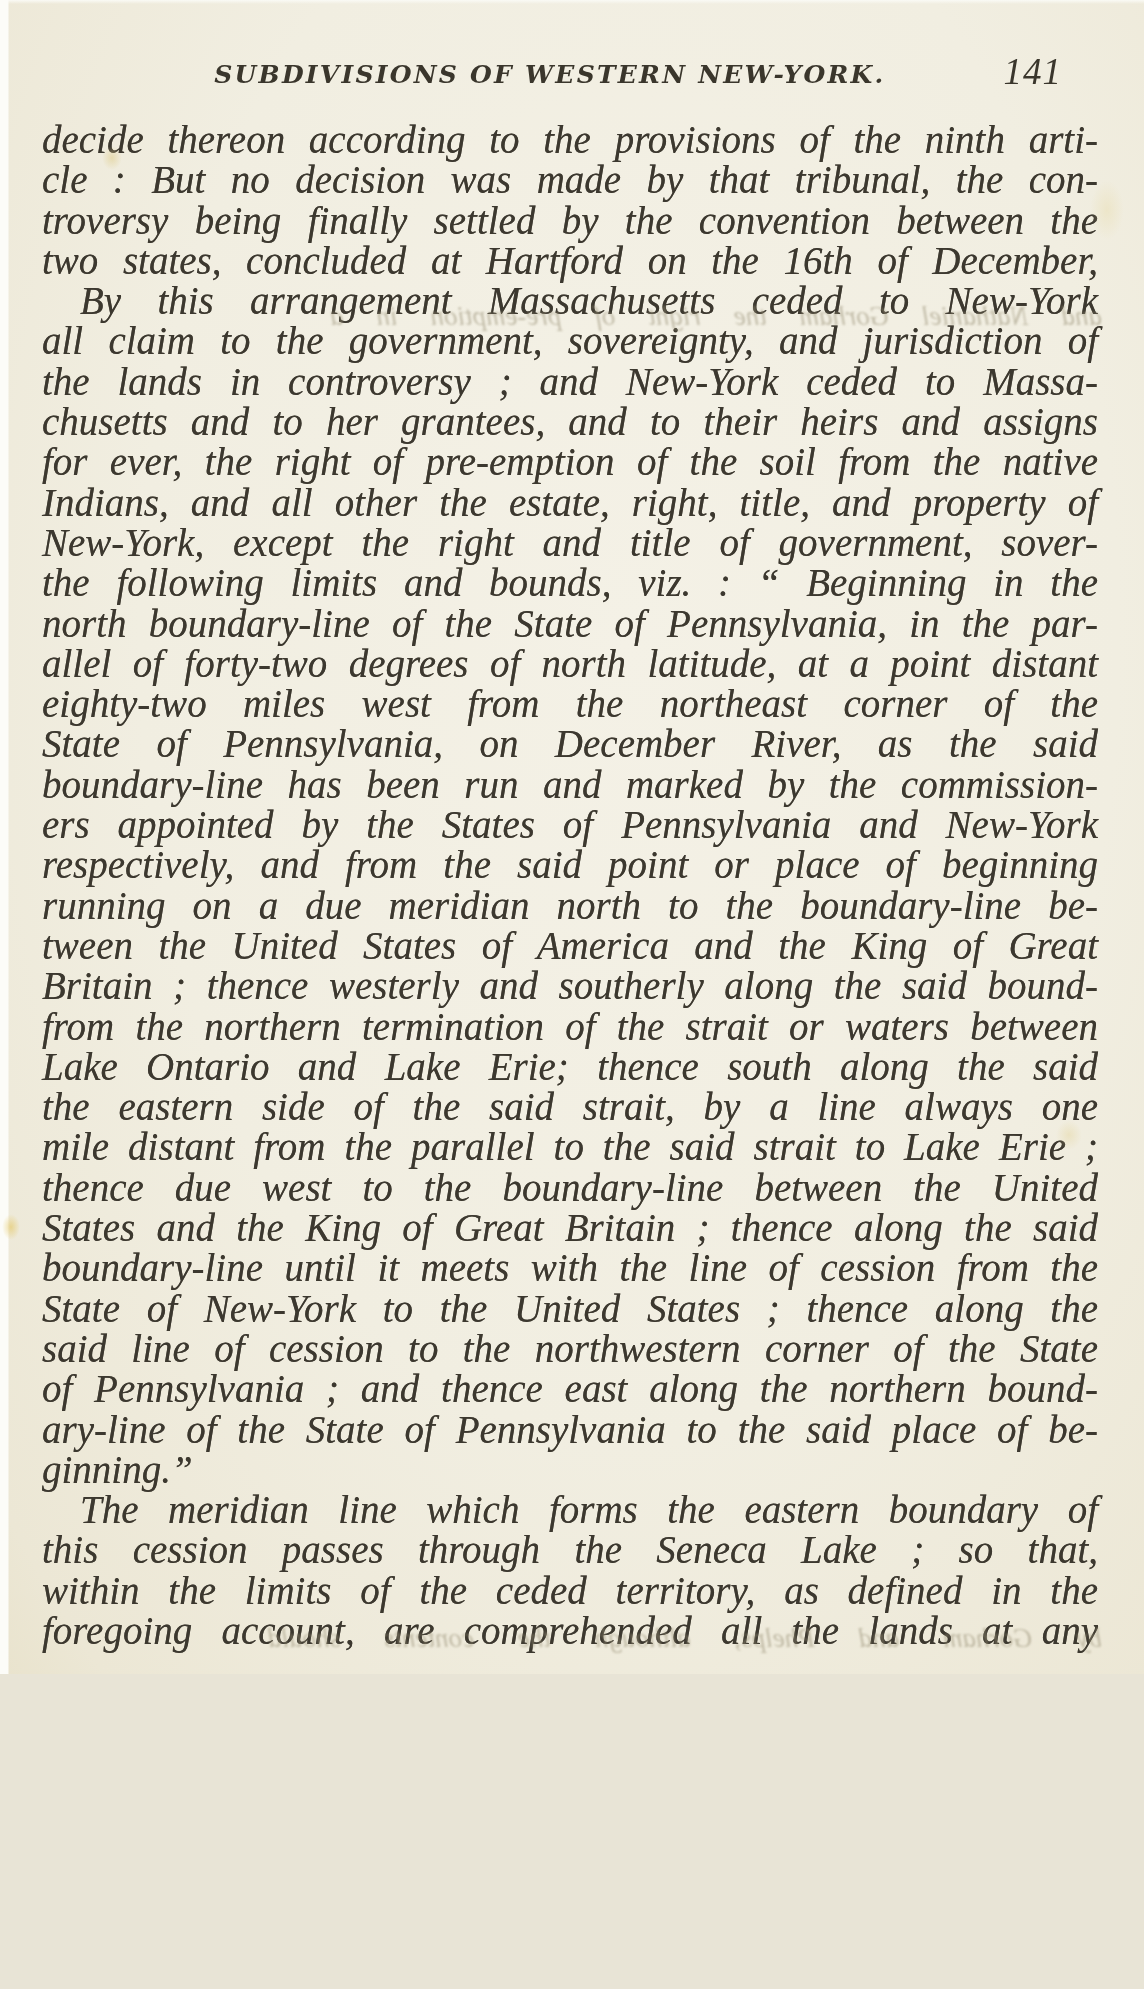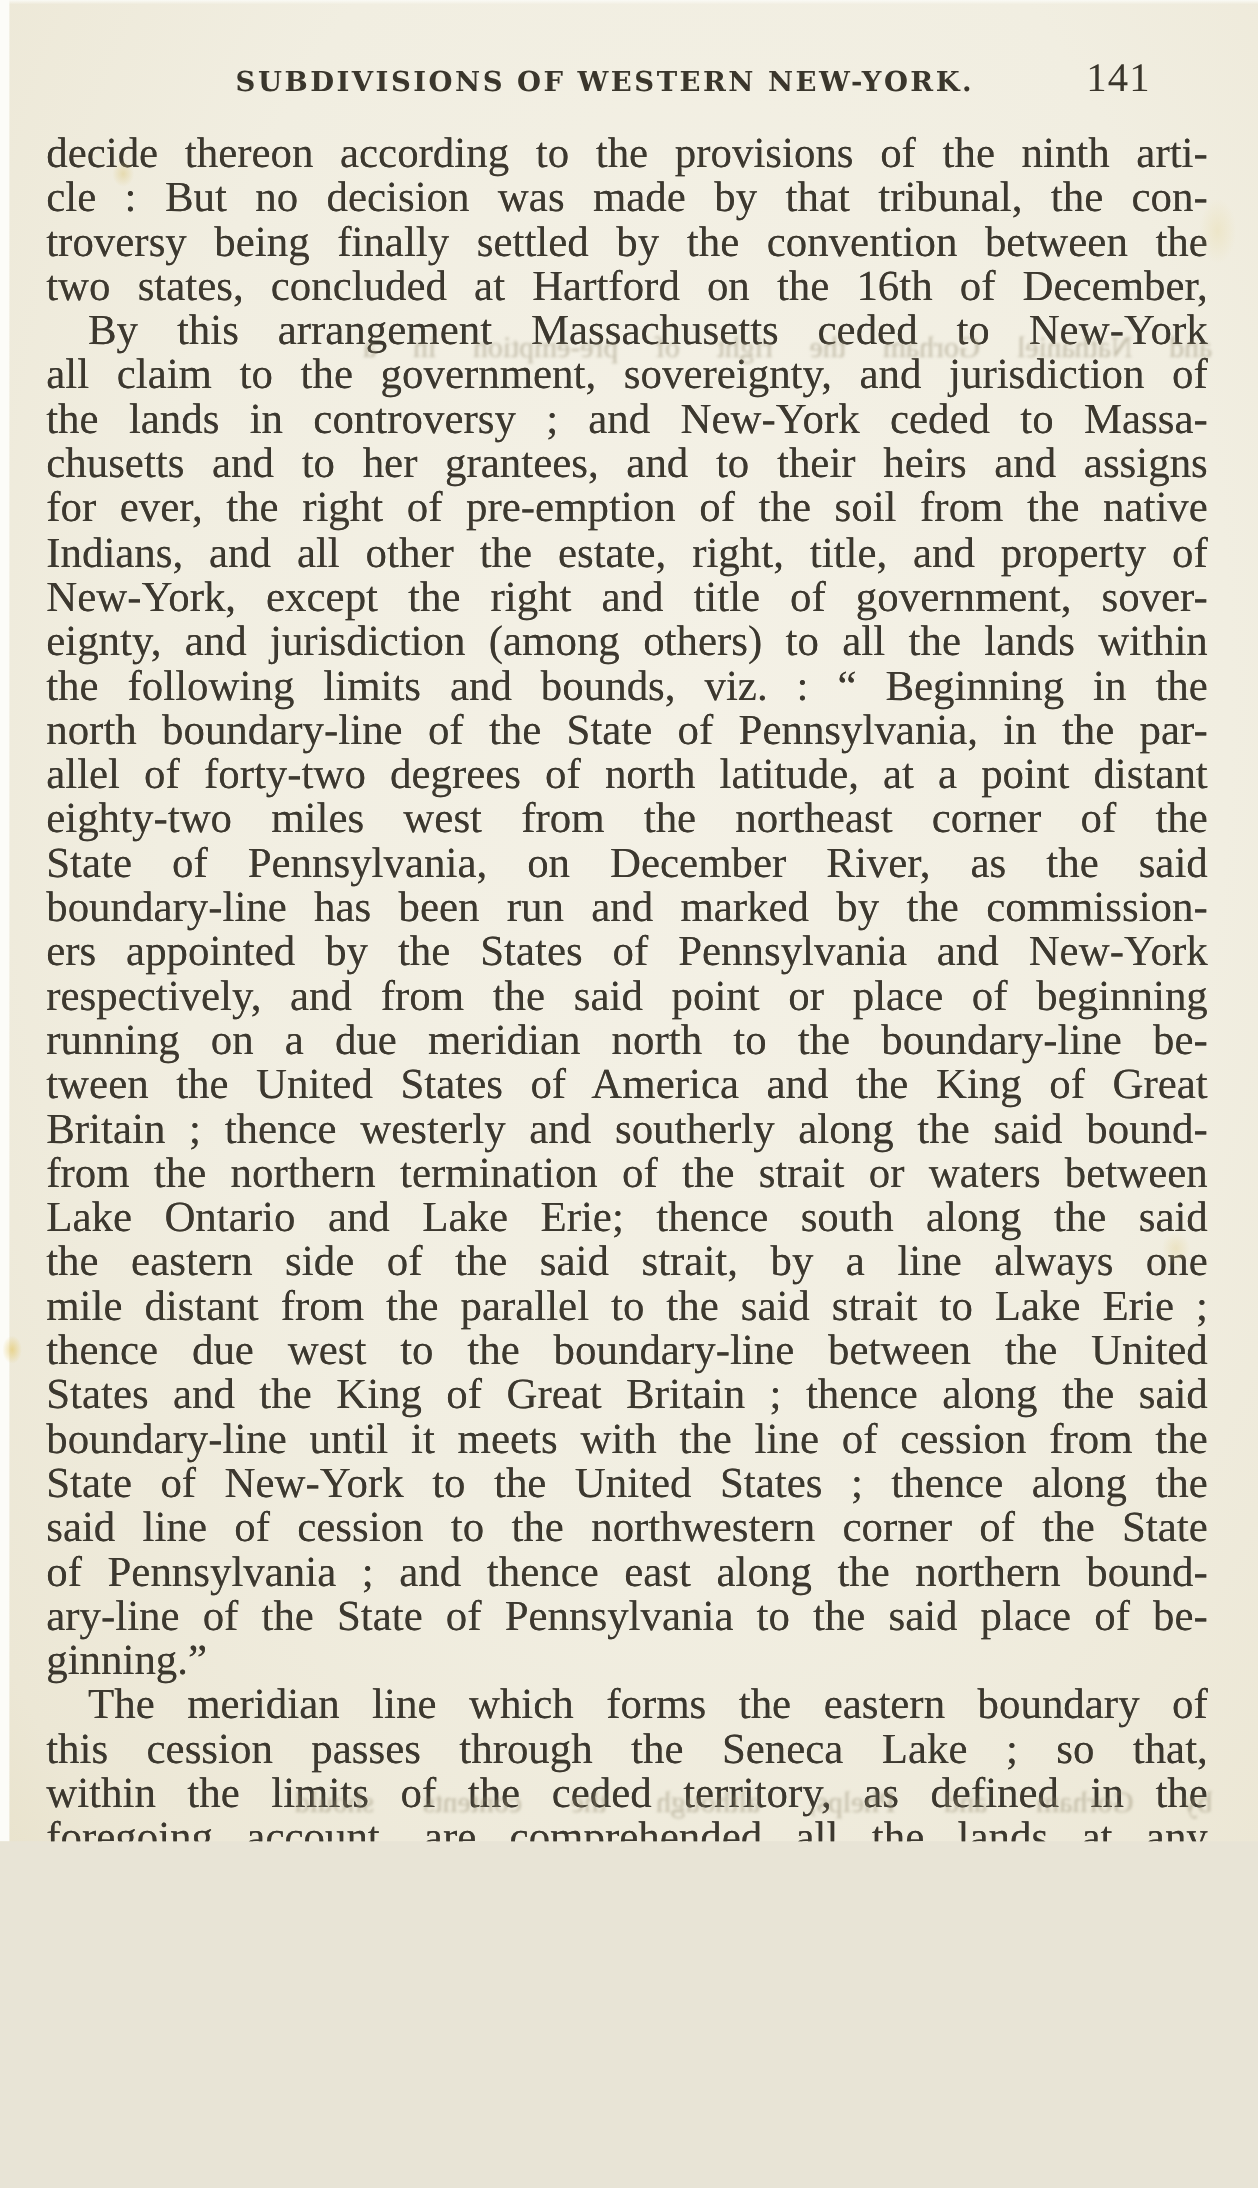--- a/index.html
+++ b/index.html
@@ -7,32 +7,33 @@
     position:relative;
     width:1144px;height:1674px;
     margin:0 auto;
     overflow:hidden;
     background:
       linear-gradient(90deg,#fcfcf8 0px,#fcfcf8 8px,rgba(252,252,248,0) 9px),
       linear-gradient(180deg,#fafaf5 0px,rgba(250,250,245,0) 4px),
       radial-gradient(ellipse at 55% 38%, #f4f1e6 0%, #f1eee1 55%, #ece7d5 92%, #e9e3cd 100%);
     font-family:"Liberation Serif", serif;
     color:#3c382f;
+    font-style:italic;
   }
   .header{
     position:absolute;top:54px;left:42px;width:1056px;height:48px;
   }
   .header .title{
     position:absolute;left:50%;top:6px;transform:translateX(-53%);
     font-family:"DejaVu Serif", serif;
     font-weight:bold;font-size:25px;letter-spacing:0.09em;
     white-space:nowrap;color:#3a362c;
   }
   .header .pagenum{
-    position:absolute;right:52px;top:-4px;
+    position:absolute;right:36px;top:-4px;
     font-size:37px;color:#3a362c;letter-spacing:1px;text-align:right;
   }
   .body{
     position:absolute;top:120px;left:42px;width:1056px;
     font-size:39px;line-height:40.3px;
     text-shadow:0 0 0.6px rgba(55,50,40,0.75);
   }
   .body .line{
     text-align:justify;text-align-last:justify;
     white-space:normal;
@@ -76,21 +77,20 @@
       <div class="line">cle : But no decision was made by that tribunal, the con-</div>
       <div class="line">troversy being finally settled by the convention between the</div>
       <div class="line">two states, concluded at Hartford on the 16th of December,</div>
       <div class="line indent">By this arrangement Massachusetts ceded to New-York</div>
       <div class="line">all claim to the government, sovereignty, and jurisdiction of</div>
       <div class="line">the lands in controversy ; and New-York ceded to Massa-</div>
       <div class="line">chusetts and to her grantees, and to their heirs and assigns</div>
       <div class="line">for ever, the right of pre-emption of the soil from the native</div>
       <div class="line">Indians, and all other the estate, right, title, and property of</div>
       <div class="line">New-York, except the right and title of government, sover-</div>
-      <div class="line">eignty, and jurisdiction (among others) to all the lands within</div>
       <div class="line">the following limits and bounds, viz. : “ Beginning in the</div>
       <div class="line">north boundary-line of the State of Pennsylvania, in the par-</div>
       <div class="line">allel of forty-two degrees of north latitude, at a point distant</div>
       <div class="line">eighty-two miles west from the northeast corner of the</div>
       <div class="line">State of Pennsylvania, on December River, as the said</div>
       <div class="line">boundary-line has been run and marked by the commission-</div>
       <div class="line">ers appointed by the States of Pennsylvania and New-York</div>
       <div class="line">respectively, and from the said point or place of beginning</div>
       <div class="line">running on a due meridian north to the boundary-line be-</div>
       <div class="line">tween the United States of America and the King of Great</div>

